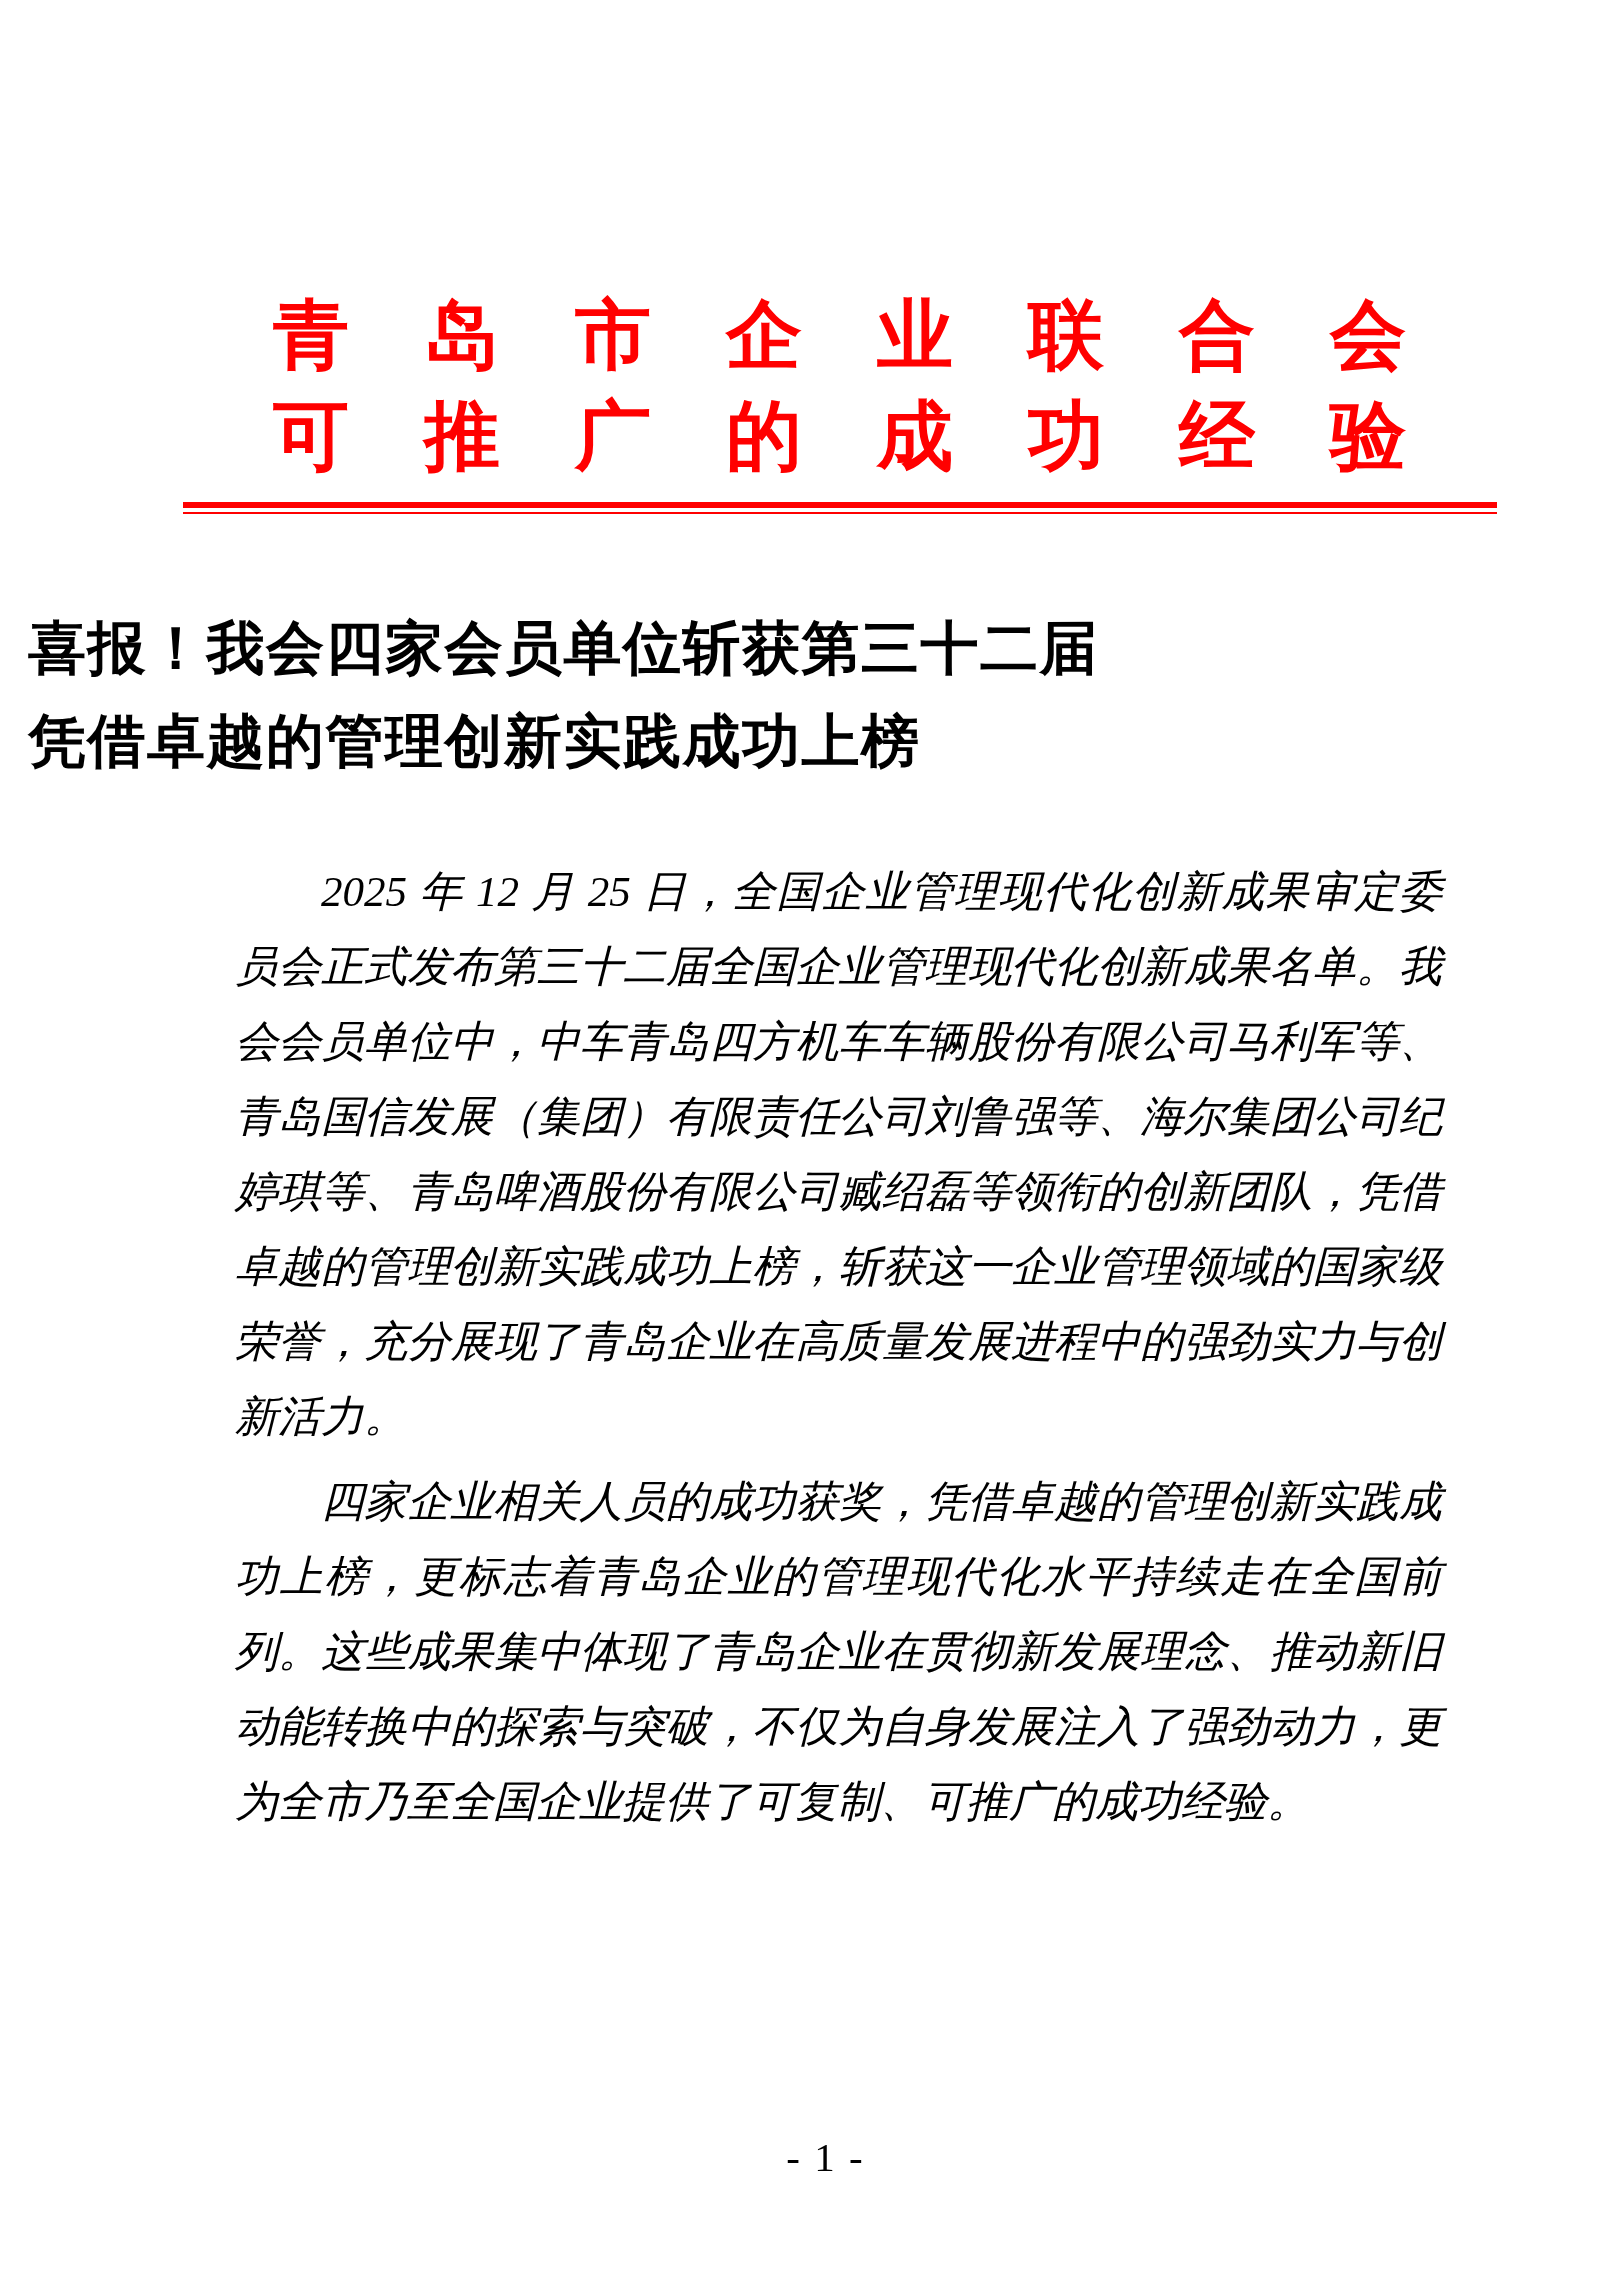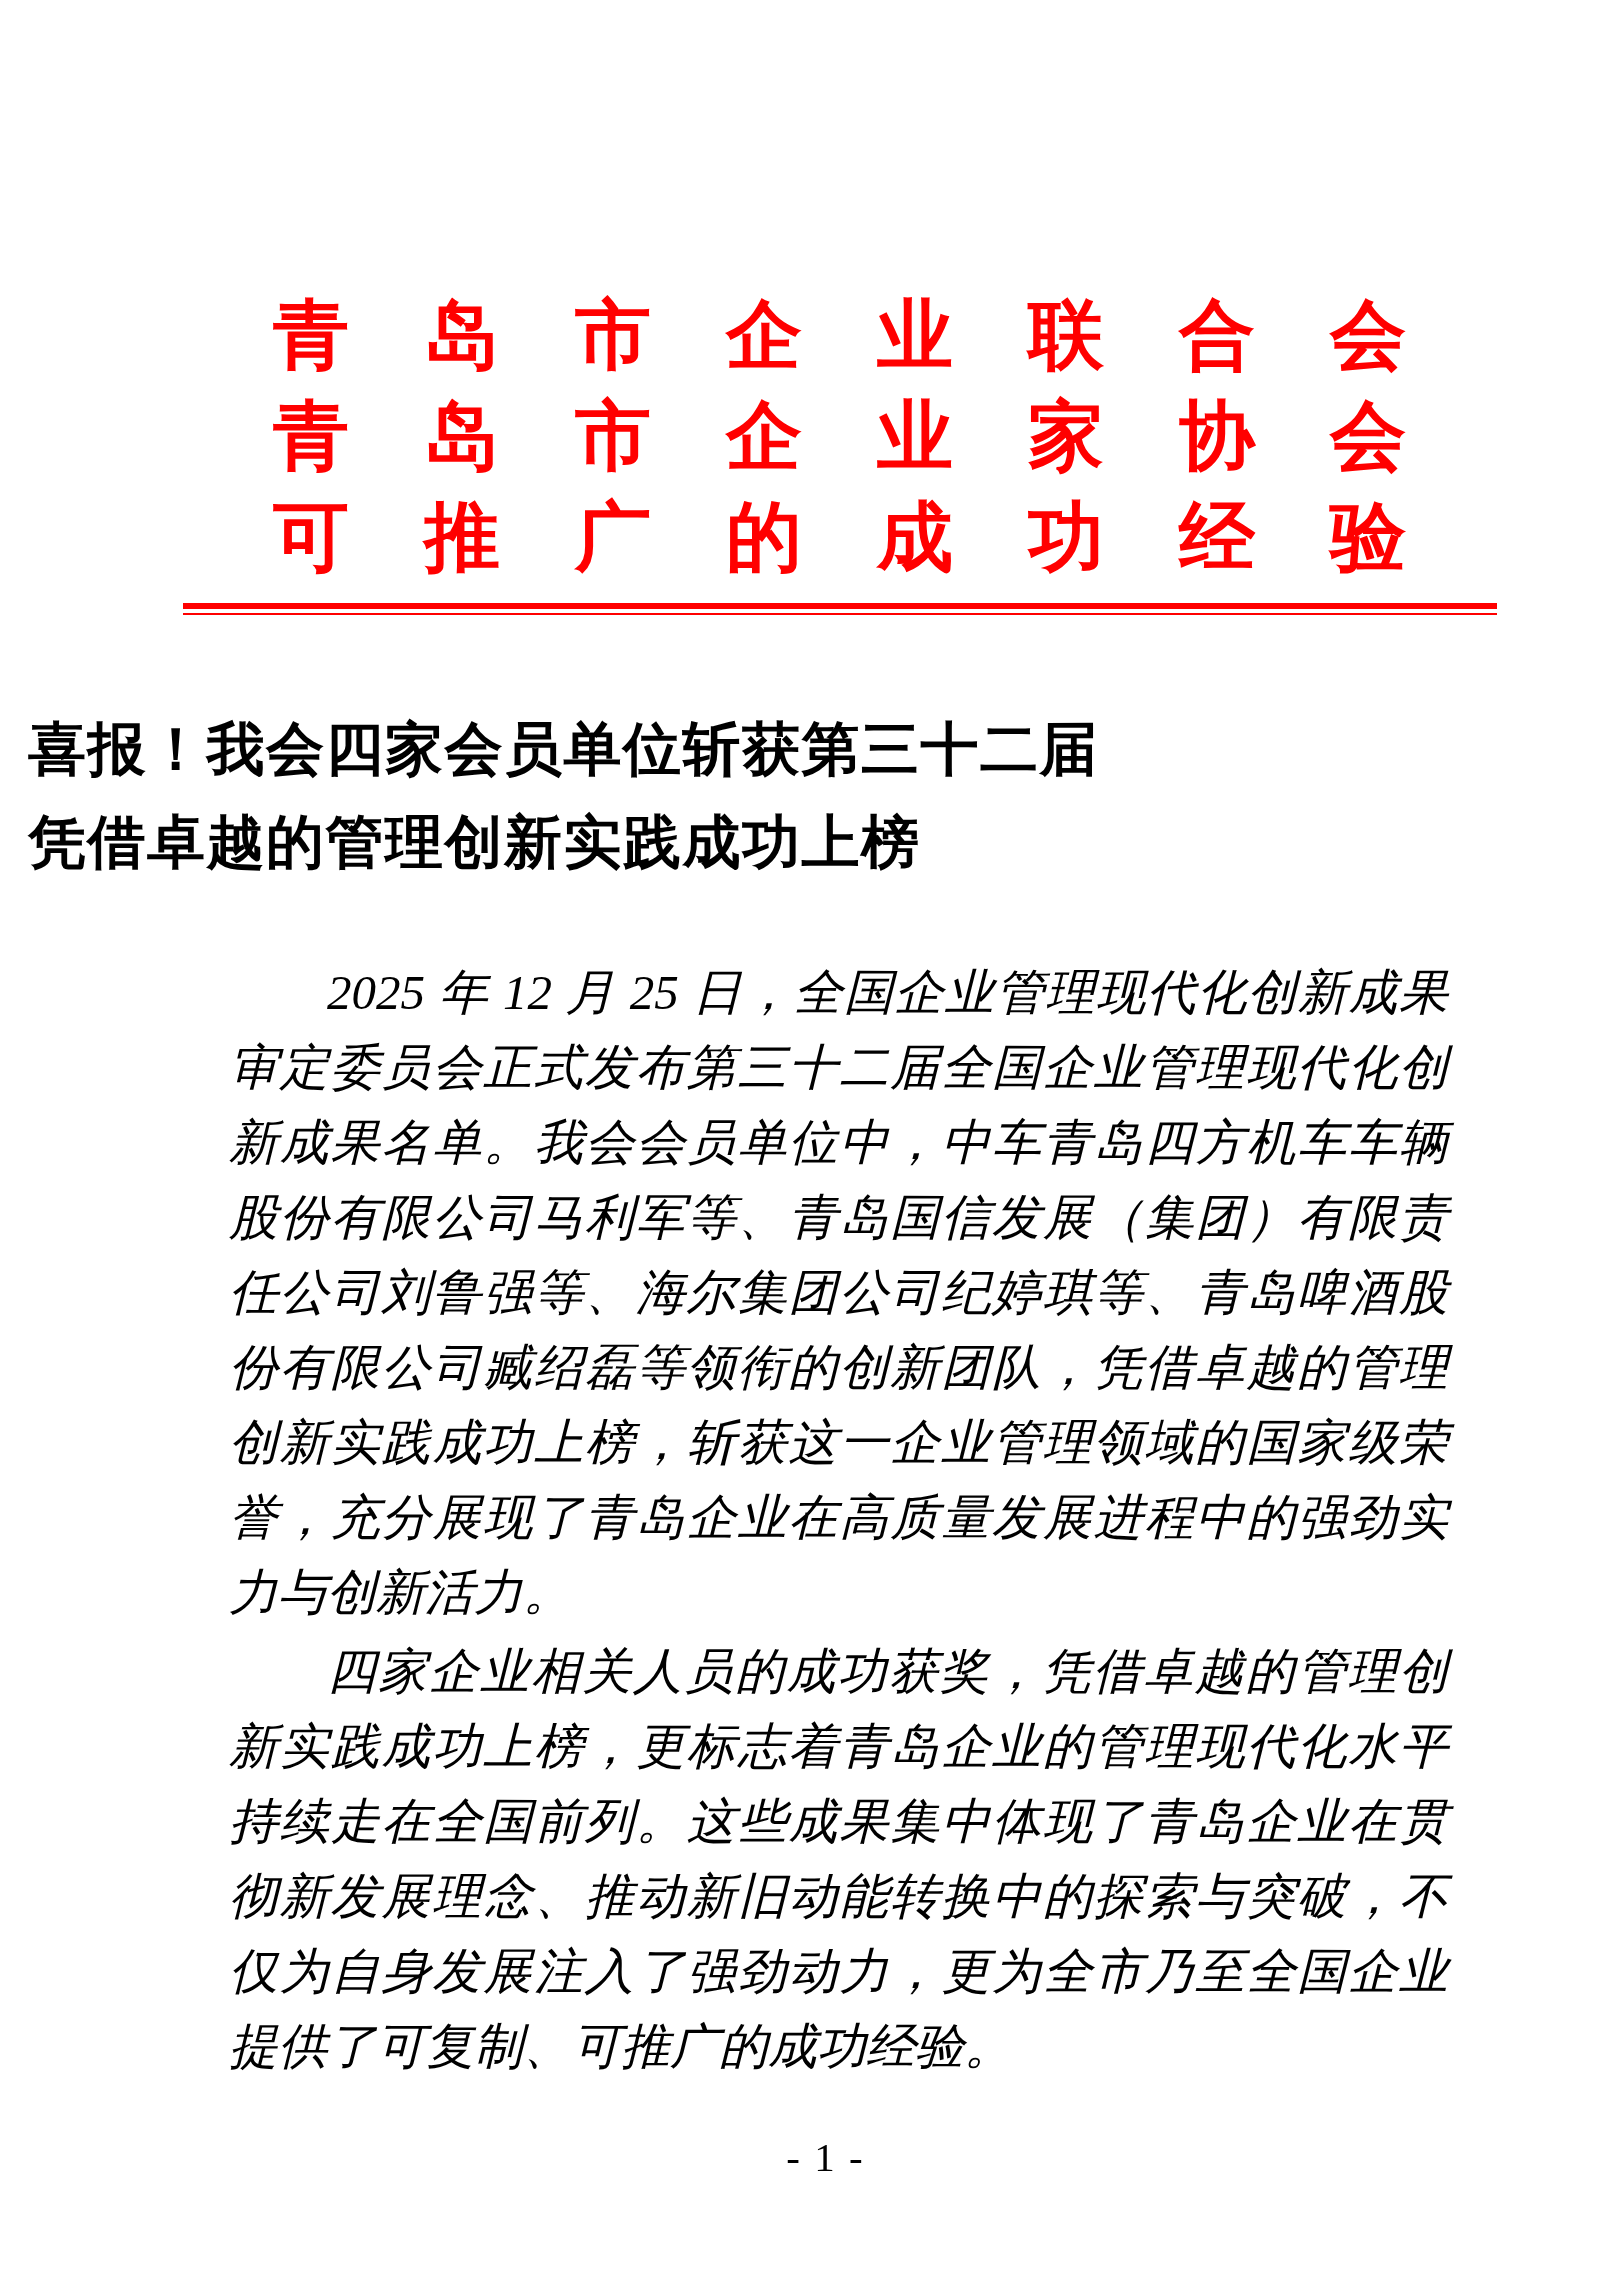--- a/index.html
+++ b/index.html
@@ -60,22 +60,22 @@
   }
   .title-line{
     display:block;
     white-space:nowrap;
   }
   
   .doc-body{
     margin:66px 199px 0 197px;
   }
   .body-para{
-    margin:4px;
-    font-size:49px;
+    margin:10px;
+    font-size:43px;
     line-height:75px;
     text-align:justify;
     text-justify:inter-ideograph;
     text-indent:2em;
     font-style:italic;
     color:var(--ink);
   }
   
   .page-footer{
     position:absolute;
@@ -89,21 +89,20 @@
     color:var(--ink);
   }
 </style>
 </head>
 <body>
 
 <div class="page">
 
   <header class="letterhead">
     <div class="lh-line">青岛市企业联合会</div>
-    <div class="lh-line">青岛市企业家协会</div>
     <div class="lh-line">可推广的成功经验</div>
   </header>
 
   <div class="divider">
     <div class="divider-thick"></div>
     <div class="divider-thin"></div>
   </div>
 
   <h1 class="doc-title">
     <span class="title-line">喜报！我会四家会员单位斩获第三十二届</span>

